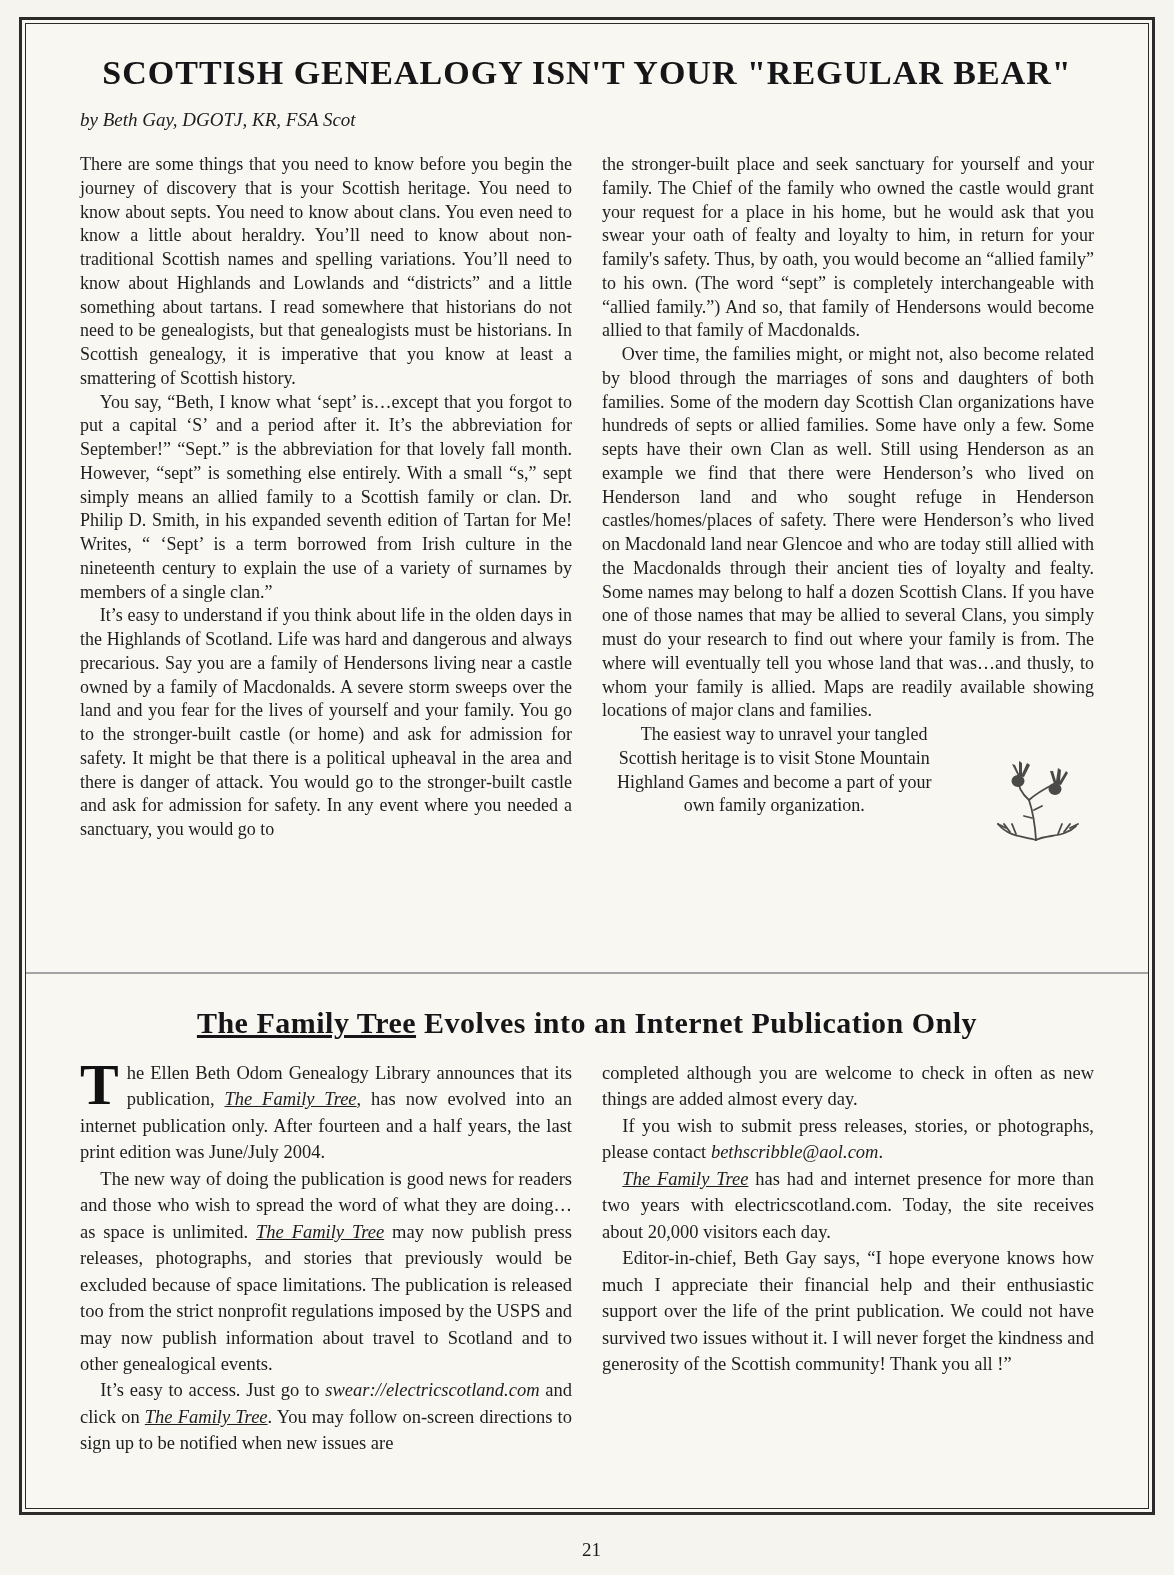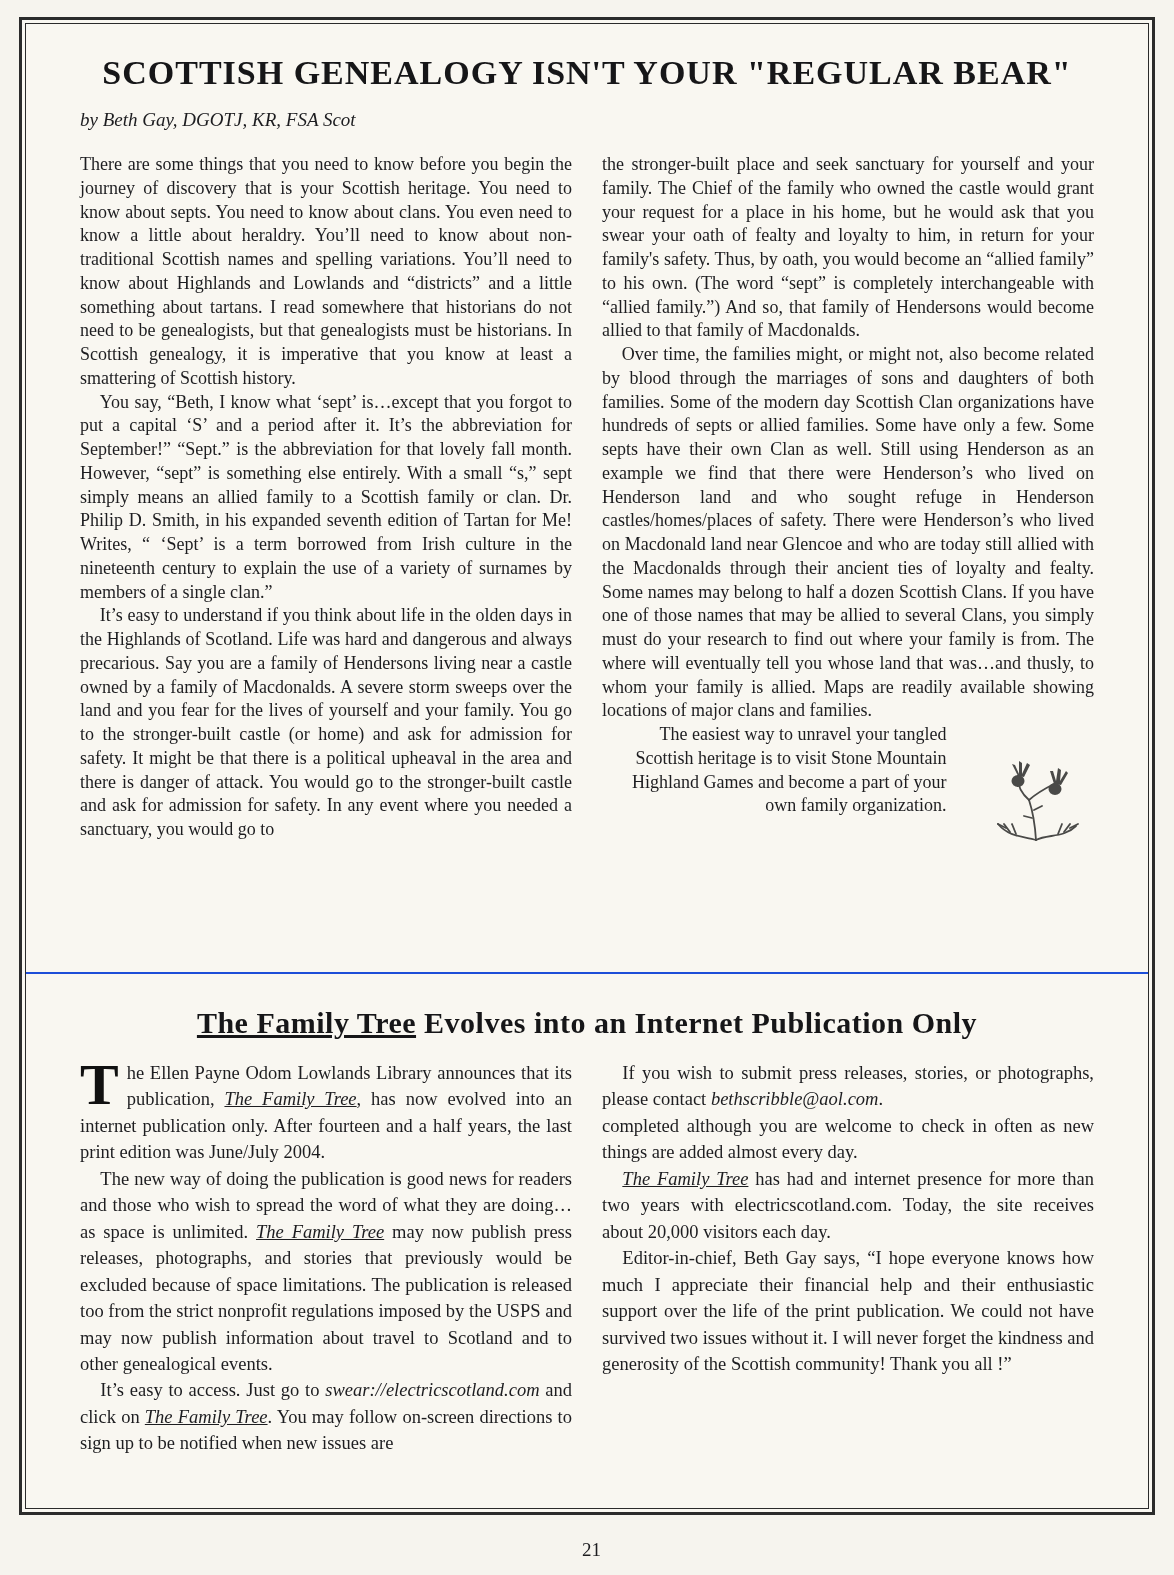--- a/index.html
+++ b/index.html
@@ -52,30 +52,30 @@
   }
   .article1 .cols { font-size:18px; line-height:1.32; }
   .article2 .cols { font-size:18.5px; line-height:1.43; }
   .col {
     flex:1; min-width:0;
     text-align:justify;
     position:relative;
   }
   .para { margin:0; }
   .indent { text-indent:1.1em; }
-  .narrow { width:70%; text-align:right; }
+  .narrow { width:70%; text-align:center; }
   .it { font-style:italic; }
   .ul { text-decoration:underline; }
   .thistle {
     position:absolute; right:2px; bottom:0;
     width:112px; height:88px;
   }
   .article2 {
     flex:1;
-    border-top:2px solid #1d4ed8;
+    border-top:2px solid #a3a3a3;
     padding:26px 26px 0 26px;
     overflow:hidden;
   }
   .a2-title {
     text-align:center;
     font-size:30px;
     font-weight:bold;
     letter-spacing:0.5px;
     margin:6px 0 20px 0;
     color:#161618;
@@ -145,30 +145,30 @@
         </div>
       </div>
 
       <div class="article2">
         <div class="a2-title">
           <span class="ul">The Family Tree</span><span> Evolves into an Internet Publication Only</span>
         </div>
         <div class="cols">
           <div class="col">
             <p class="para">
-              <span class="dropcap">T</span><span><span>he Ellen Payne Odom Lowlands Library announces that its publication, </span><span class="it ul">The Family Tree</span><span>, has now evolved into an internet publication only. After fourteen and a half years, the last print edition was June/July 2004.</span></span>
+              <span class="dropcap">T</span><span><span>he Ellen Beth Odom Genealogy Library announces that its publication, </span><span class="it ul">The Family Tree</span><span>, has now evolved into an internet publication only. After fourteen and a half years, the last print edition was June/July 2004.</span></span>
             </p>
             <div>
                 <p class="para indent"><span>The new way of doing the publication is good news for readers and those who wish to spread the word of what they are doing…as space is unlimited. </span><span class="it ul">The Family Tree</span><span> may now publish press releases, photographs, and stories that previously would be excluded because of space limitations. The publication is released too from the strict nonprofit regulations imposed by the USPS and may now publish information about travel to Scotland and to other genealogical events.</span></p>
                 <p class="para indent"><span>It’s easy to access. Just go to </span><span class="it">swear://electricscotland.com</span><span> and click on </span><span class="it ul">The Family Tree</span><span>. You may follow on-screen directions to sign up to be notified when new issues are</span></p>
               </div>
           </div>
           <div class="col">
+              <p class="para"><span>completed although you are welcome to check in often as new things are added almost every day.</span></p>
               <p class="para indent"><span>If you wish to submit press releases, stories, or photographs, please contact </span><span class="it">bethscribble@aol.com</span><span>.</span></p>
-              <p class="para"><span>completed although you are welcome to check in often as new things are added almost every day.</span></p>
               <p class="para indent"><span class="it ul">The Family Tree</span><span> has had and internet presence for more than two years with electricscotland.com. Today, the site receives about 20,000 visitors each day.</span></p>
               <p class="para indent"><span>Editor-in-chief, Beth Gay says, “I hope everyone knows how much I appreciate their financial help and their enthusiastic support over the life of the print publication. We could not have survived two issues without it. I will never forget the kindness and generosity of the Scottish community! Thank you all !”</span></p>
             </div>
         </div>
       </div>
 
     </div>
   </div>
   <div class="page-number">21</div>
 </div>

